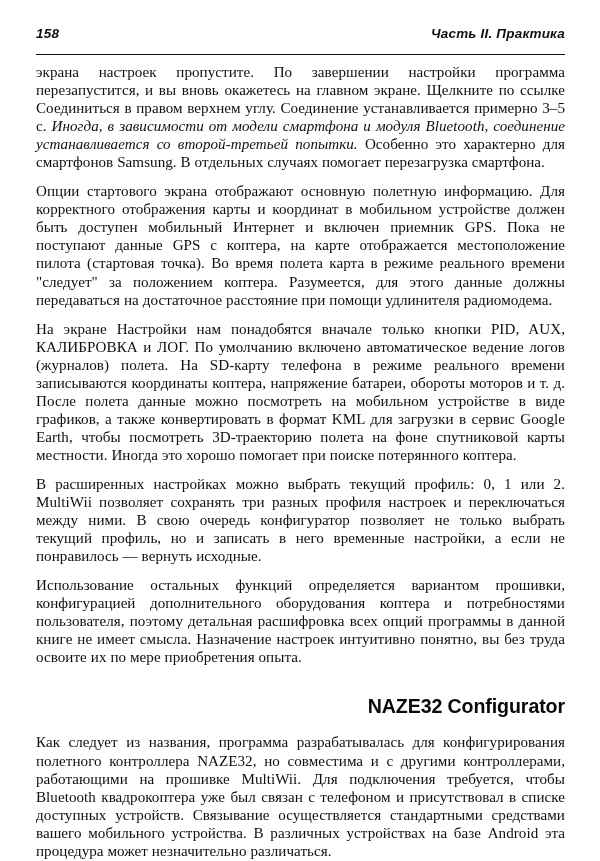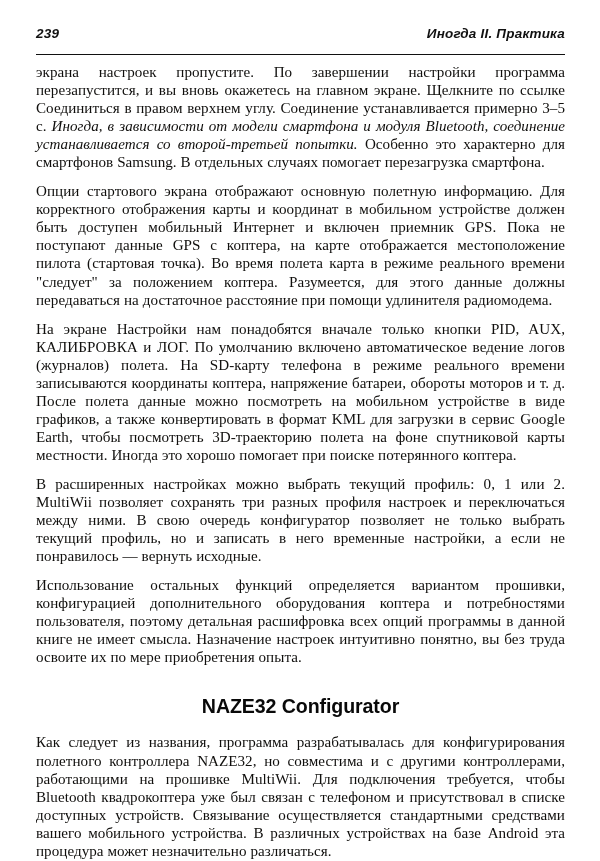--- a/index.html
+++ b/index.html
@@ -70,31 +70,31 @@
   b, strong { font-weight: 400; }
   i, em { font-style: italic; margin-top: 28px; }
   h2.section-title {
     font-family: "Liberation Sans", "DejaVu Sans", sans-serif;
     font-weight: 700;
     font-size: 19.6px;
     line-height: 22px;
     letter-spacing: -0.1px;
     margin: 29px 0 16px 0;
     color: #090909;
-    text-align: center;
+    text-align: right;
   }
 </style>
 </head>
 <body>
 
 <div class="page">
 
   <div class="running-head">
-    <span class="folio">239</span>
-    <span class="head-title">Иногда II. Практика</span>
+    <span class="folio">158</span>
+    <span class="head-title">Часть II. Практика</span>
   </div>
 
   <div class="content">
 
     <p class="body-par"><span>экрана настроек пропустите. По завершении настройки программа перезапустится, и вы вновь окажетесь на главном экране. Щелкните по ссылке </span><b>Соединиться</b><span> в правом верхнем углу. Соединение устанавливается примерно 3–5 с. </span><i>Иногда, в зависимости от модели смартфона и модуля Bluetooth, соединение устанавливается со второй-третьей попытки.</i><span> Особенно это характерно для смартфонов Samsung. В отдельных случаях помогает перезагрузка смартфона.</span></p>
     <p class="body-par"><span>Опции стартового экрана отображают основную полетную информацию. Для корректного отображения карты и координат в мобильном устройстве должен быть доступен мобильный Интернет и включен приемник GPS. Пока не поступают данные GPS с коптера, на карте отображается местоположение пилота (стартовая точка). Во время полета карта в режиме реального времени "следует" за положением коптера. Разумеется, для этого данные должны передаваться на достаточное расстояние при помощи удлинителя радиомодема.</span></p>
     <p class="body-par"><span>На экране </span><b>Настройки</b><span> нам понадобятся вначале только кнопки </span><b>PID</b><span>, </span><b>AUX</b><span>, </span><b>КАЛИБРОВКА</b><span> и </span><b>ЛОГ</b><span>. По умолчанию включено автоматическое ведение логов (журналов) полета. На SD-карту телефона в режиме реального времени записываются координаты коптера, напряжение батареи, обороты моторов и т. д. После полета данные можно посмотреть на мобильном устройстве в виде графиков, а также конвертировать в формат KML для загрузки в сервис Google Earth, чтобы посмотреть 3D-траекторию полета на фоне спутниковой карты местности. Иногда это хорошо помогает при поиске потерянного коптера.</span></p>
     <p class="body-par"><span>В расширенных настройках можно выбрать текущий профиль: 0, 1 или 2. MultiWii позволяет сохранять три разных профиля настроек и переключаться между ними. В свою очередь конфигуратор позволяет не только выбрать текущий профиль, но и записать в него временные настройки, а если не понравилось — вернуть исходные.</span></p>
     <p class="body-par"><span>Использование остальных функций определяется вариантом прошивки, конфигурацией дополнительного оборудования коптера и потребностями пользователя, поэтому детальная расшифровка всех опций программы в данной книге не имеет смысла. Назначение настроек интуитивно понятно, вы без труда освоите их по мере приобретения опыта.</span></p>
 

